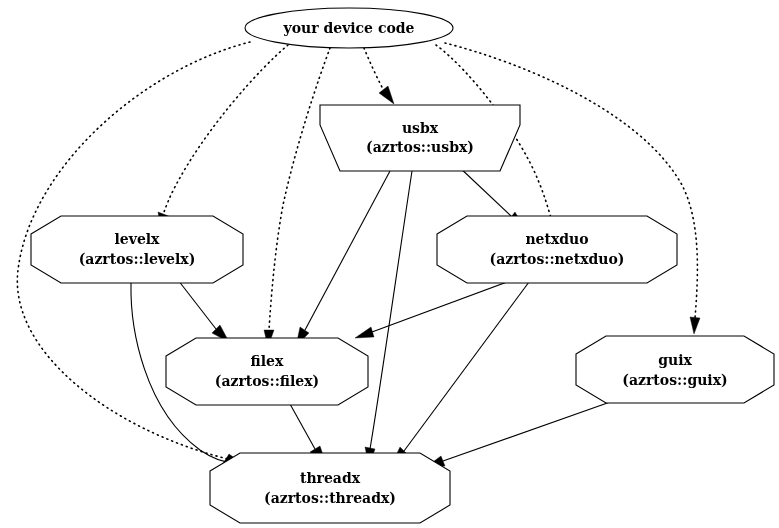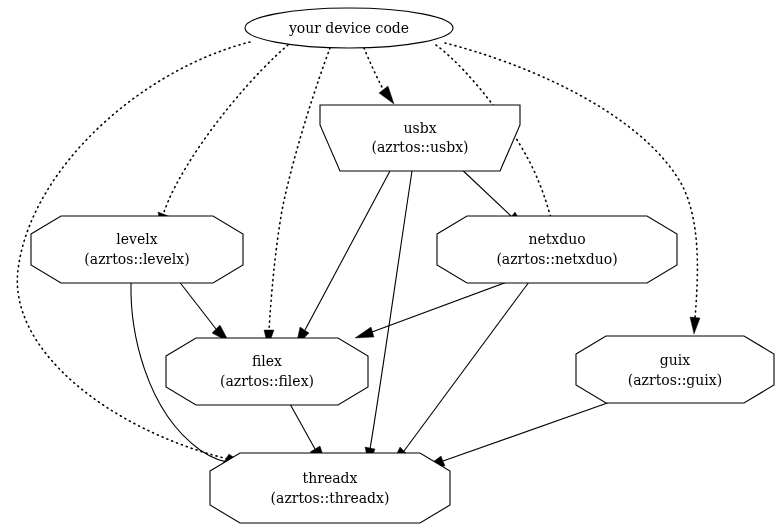--- a/index.html
+++ b/index.html
@@ -6,20 +6,21 @@
     margin: 0;
     padding: 0;
     background: #ffffff;
   }
   #canvas-wrap {
     position: relative;
     width: 779px;
     height: 528px;
     background: #7dd3fc;
     overflow: hidden;
+    font-weight: bold;
   }
   svg#graph {
     display: block;
     width: 779px;
     height: 528px;
     background: #ffffff;
   }
   .node-shape {
     fill: #ffffff;
     stroke: #000000;

